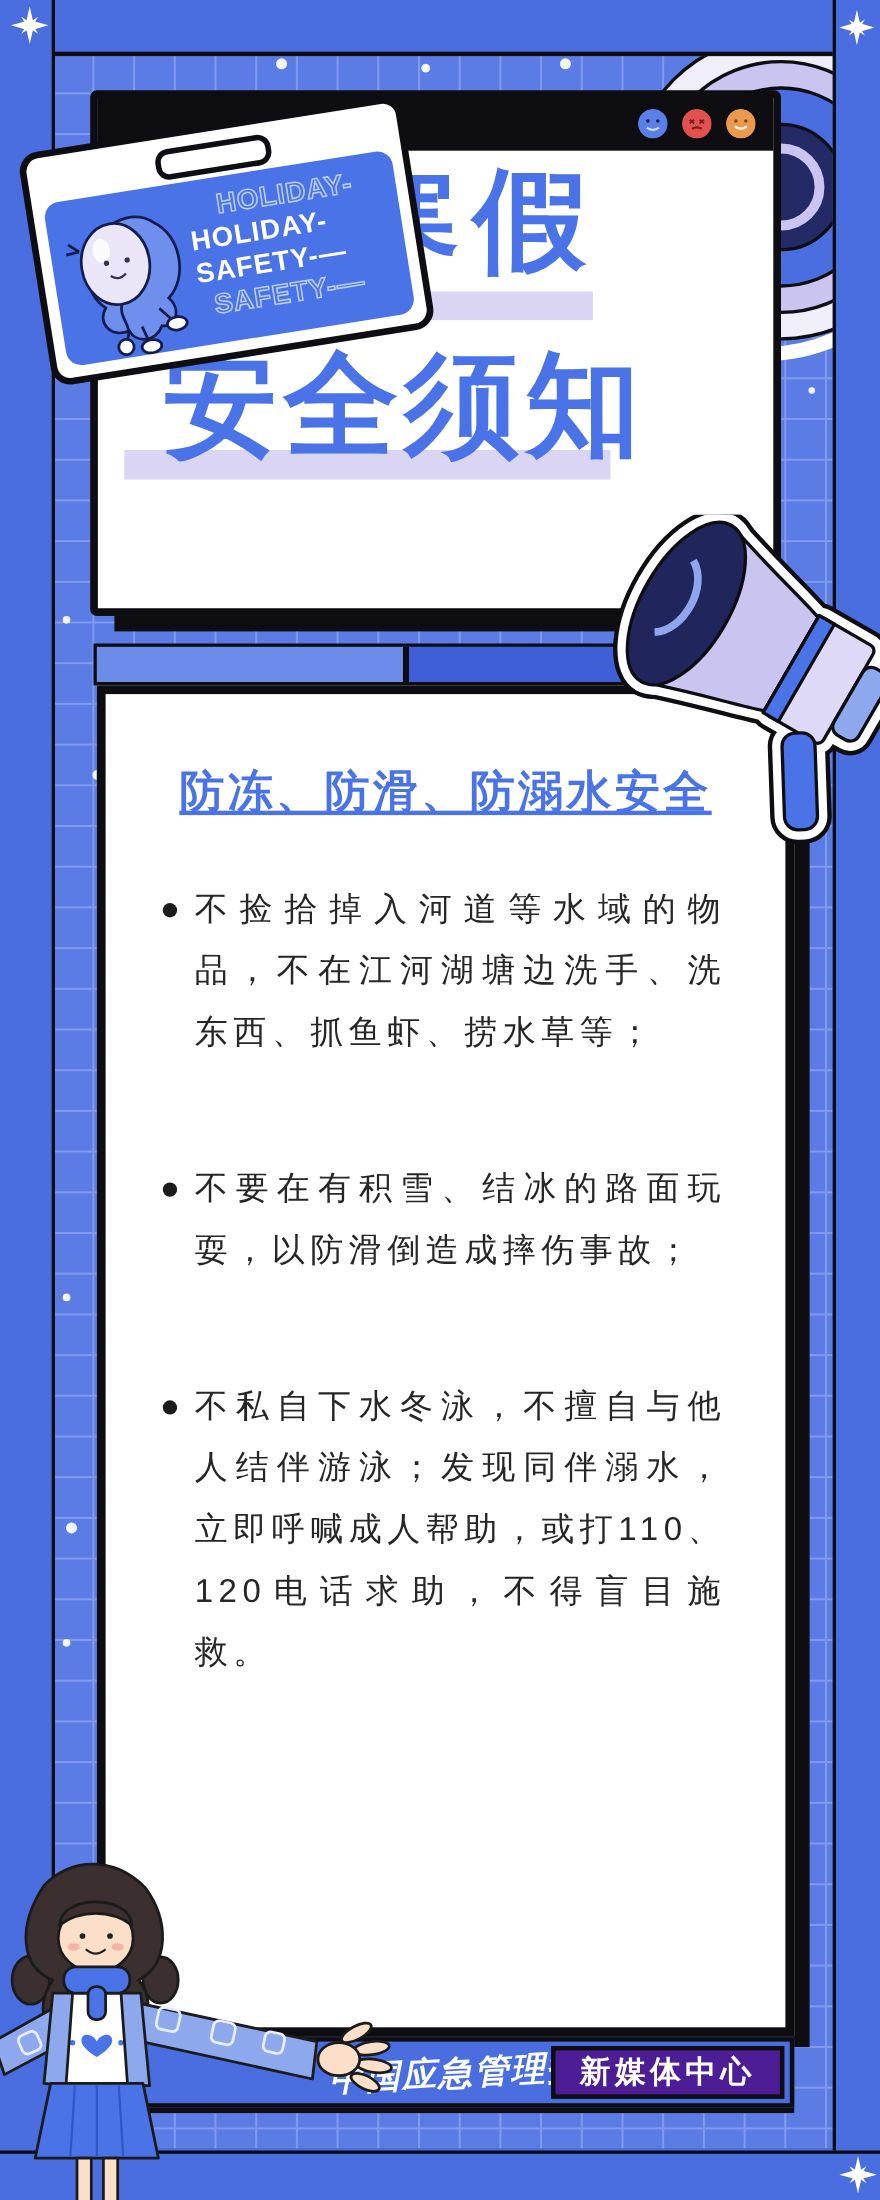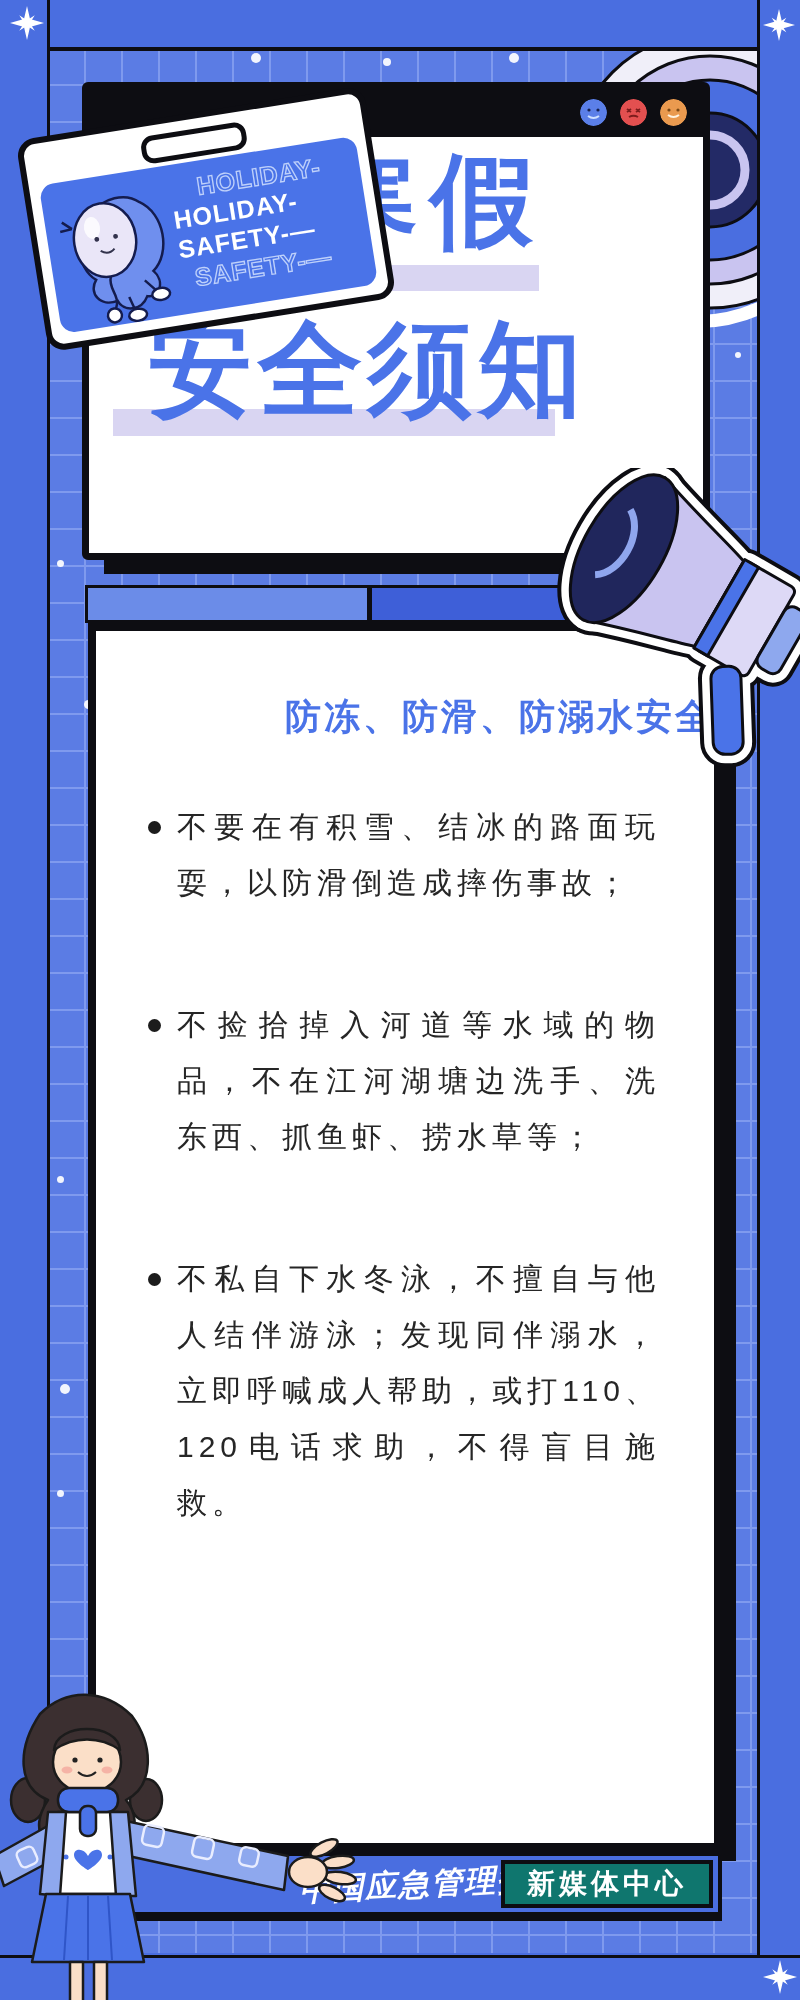--- a/index.html
+++ b/index.html
@@ -67,41 +67,41 @@
     background:linear-gradient(90deg,#6b8ce8 0 44.5%,#0d0d12 44.5% 45.3%,#3e5fd8 45.3% 100%);
   }
 
   
   .content-card{
     position:absolute;left:88px;top:623px;width:634px;height:1228px;z-index:5;
     background:#ffffff;border:8px solid #0d0d12;box-sizing:border-box;
     box-shadow:14px 10px 0 #0d0d12;
   }
   .section-heading{
-    position:absolute;left:0;right:0;top:62px;text-align:right;
-    color:#4a73e8;font-weight:900;font-size:36px;letter-spacing:3px;
+    position:absolute;left:0;right:0;top:62px;text-align:center;
+    color:#4a73e8;font-weight:900;font-size:41px;letter-spacing:3px;text-decoration:underline;
   }
   .tips-list{position:absolute;left:52px;top:168px;width:512px;margin:0;padding:0;list-style:none;}
   .tip{display:flex;gap:16px;margin-bottom:86px;}
   .tip-dot{flex:none;width:13px;height:13px;border-radius:50%;background:#1c1c1c;margin-top:22px;}
   .tip-text{flex:1;font-size:30px;line-height:56px;letter-spacing:5px;color:#262626;text-align:justify;}
 
   
   .footer-bar{
     position:absolute;left:47px;top:1852px;width:675px;height:64px;z-index:6;box-sizing:border-box;
     background:#4a6ee0;border:4px solid #0d0d12;box-shadow:0 5px 0 #0d0d12;
   }
   .signature{
     position:absolute;left:248px;top:8px;color:#fff;
     font-family:"DejaVu Serif","Liberation Serif",serif;font-style:italic;font-weight:700;
     font-size:31px;letter-spacing:2px;transform:rotate(-3deg);white-space:nowrap;
   }
   .footer-box{
     position:absolute;right:5px;top:4px;bottom:4px;width:212px;box-sizing:border-box;
-    background:#0f766e;border:4px solid #0d0d12;color:#fff;font-weight:700;font-size:28px;
+    background:#4c1d95;border:4px solid #0d0d12;color:#fff;font-weight:700;font-size:28px;
     letter-spacing:4px;display:flex;align-items:center;justify-content:center;
   }
   .megaphone{position:absolute;left:540px;top:468px;z-index:8;}
   .girl{position:absolute;left:-12px;top:1680px;z-index:9;}
 </style>
 </head>
 <body>
 
 <div class="poster">
 
@@ -206,25 +206,25 @@
     </div>
   </div>
 
   <div class="divider-bar"></div>
 
   <div class="content-card">
     <div class="section-heading">防冻、防滑、防溺水安全</div>
     <ul class="tips-list">
       <li class="tip">
         <span class="tip-dot"></span>
-        <span class="tip-text">不要在有积雪、结冰的路面玩耍，以防滑倒造成摔伤事故；</span>
+        <span class="tip-text">不捡拾掉入河道等水域的物品，不在江河湖塘边洗手、洗东西、抓鱼虾、捞水草等；</span>
       </li>
       <li class="tip">
         <span class="tip-dot"></span>
-        <span class="tip-text">不捡拾掉入河道等水域的物品，不在江河湖塘边洗手、洗东西、抓鱼虾、捞水草等；</span>
+        <span class="tip-text">不要在有积雪、结冰的路面玩耍，以防滑倒造成摔伤事故；</span>
       </li>
       <li class="tip">
         <span class="tip-dot"></span>
         <span class="tip-text">不私自下水冬泳，不擅自与他人结伴游泳；发现同伴溺水，立即呼喊成人帮助，或打110、120电话求助，不得盲目施救。</span>
       </li>
     </ul>
   </div>
 
   <svg class="megaphone" width="265" height="335" viewBox="0 0 265 335">
     <g transform="rotate(30 130 165)">

